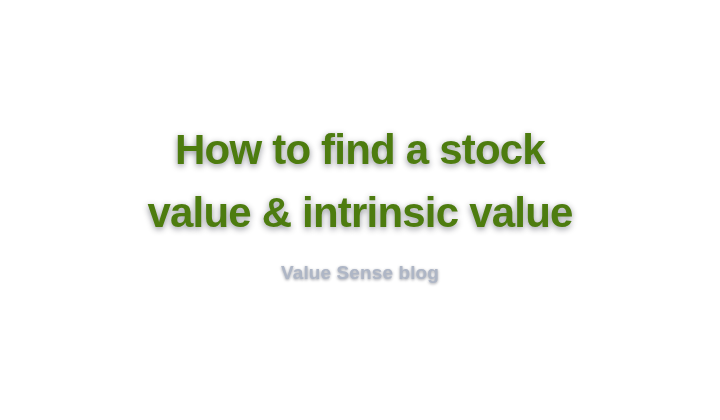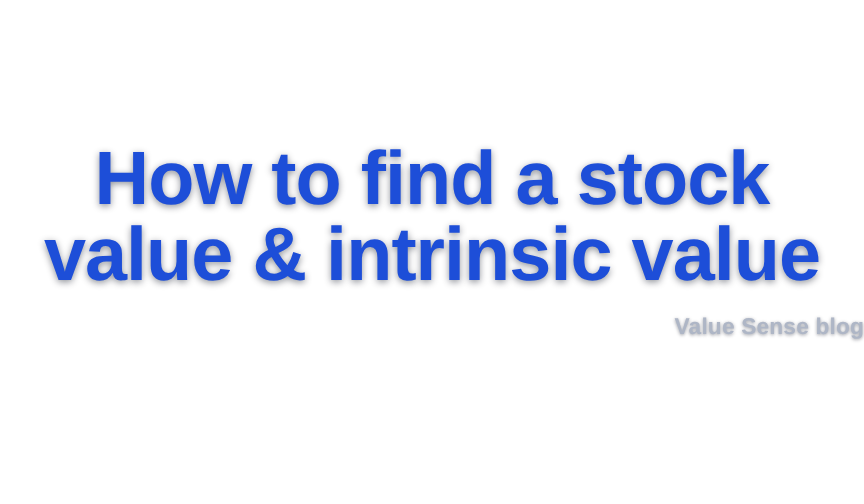--- a/index.html
+++ b/index.html
@@ -41,41 +41,41 @@
   .content {
     position: relative;
     width: 100%;
     text-align: center;
     margin-top: -18px;
   }
 
   .title {
     margin: 0;
     padding: 0 20px;
-    color: #1d4ed8;
+    color: #4d7c0f;
     font-family: "Liberation Sans", sans-serif;
-    font-size: 63px;
+    font-size: 42px;
     font-weight: bold;
     line-height: 63px;
     letter-spacing: -0.8px;
     text-align: center;
     text-shadow: 0 2px 6px rgba(2, 8, 24, 0.45);
     white-space: pre-line;
   }
 
   .subtitle {
     margin: 17px 0 0 0;
     padding: 0;
     color: #aeb6c6;
     font-family: "Liberation Sans", sans-serif;
     font-size: 19px;
     font-weight: bold;
     line-height: 24px;
     letter-spacing: 0.1px;
-    text-align: right;
+    text-align: center;
     text-shadow: 0 1px 3px rgba(2, 8, 24, 0.4);
   }
 </style>
 </head>
 <body>
 
 <div class="banner">
   <div class="content">
     <h1 class="title">How to find a stock
 value &amp; intrinsic value</h1>

